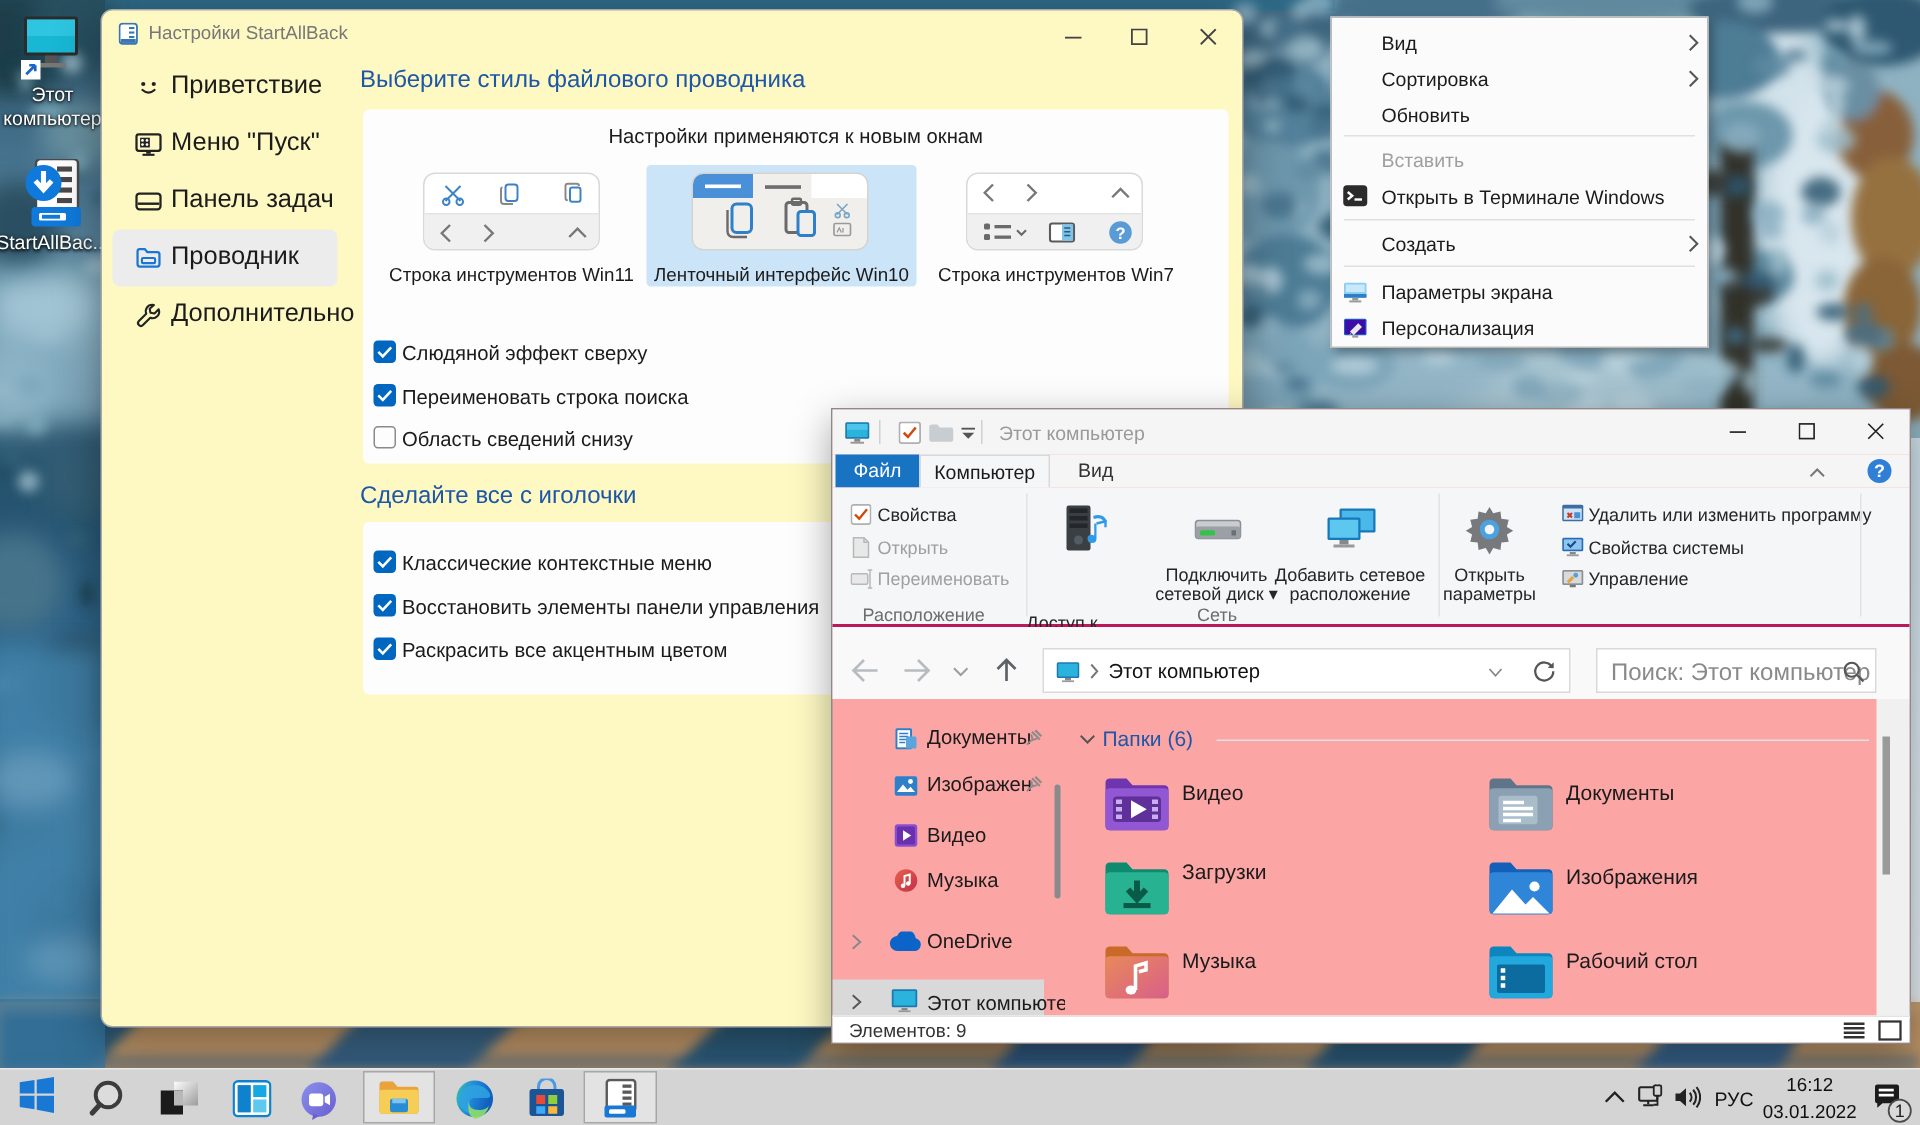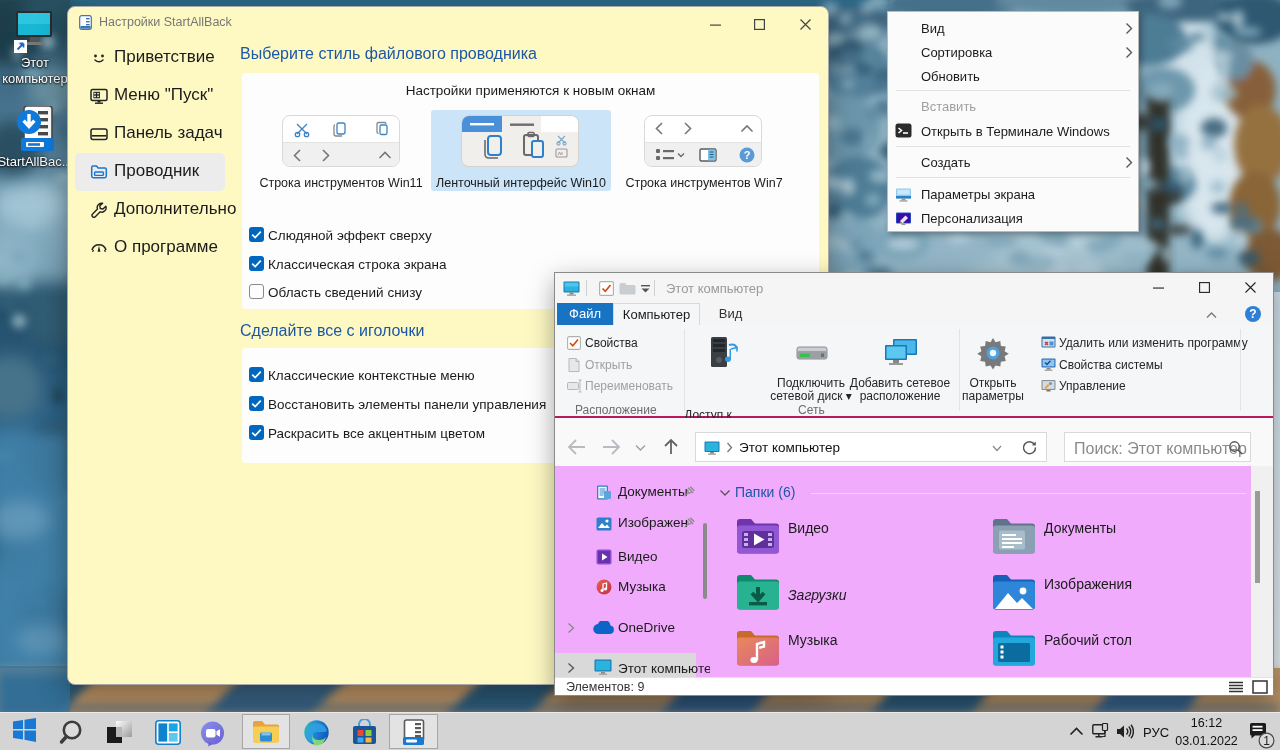--- a/index.html
+++ b/index.html
@@ -27,21 +27,21 @@
 
 
 #cmenu{left:887px;top:11px;width:252px;height:221px;background:#fbfbfb;border:1px solid #bbb;box-shadow:3px 3px 6px rgba(0,0,0,.3);}
 #cmenu .mi{position:absolute;left:33px;font-size:13px;color:#1b1b1b;white-space:nowrap;}
 #cmenu .gray{color:#9f9f9f;}
 #cmenu .arr{position:absolute;left:237px;color:#555;font-size:12px;}
 #cmenu .sep{position:absolute;left:8px;right:8px;height:1px;background:#e0e0e0;}
 #cmenu .micon{position:absolute;left:7px;width:17px;height:17px;}
 
 
-#expwin{left:554px;top:272px;width:720px;height:424px;background:#f0abfc;border:1px solid #8a8a8a;box-shadow:0 8px 24px rgba(0,0,0,.35);}
+#expwin{left:554px;top:272px;width:720px;height:424px;background:#fca5a5;border:1px solid #8a8a8a;box-shadow:0 8px 24px rgba(0,0,0,.35);}
 #expwin .tbar{position:absolute;left:0;top:0;right:0;height:30px;background:#f5f5f6;}
 #expwin .ribtabs{position:absolute;left:0;top:30px;right:0;height:22px;background:#f5f5f6;}
 #expwin .ribbon{position:absolute;left:0;top:52px;right:0;height:93px;background:#f5f6f7;border-bottom:2px solid #be185d;}
 #expwin .addr{position:absolute;left:0;top:145px;right:0;height:48px;background:#f9f9fa;}
 #expwin .statusbar{position:absolute;left:0;bottom:0;right:0;height:18px;background:#fff;border-top:1px solid #e3e3e3;}
 .rgl{position:absolute;font-size:12px;color:#6d6d6d;}
 .rbt{position:absolute;font-size:12px;color:#262626;white-space:nowrap;}
 .rbtg{position:absolute;font-size:12px;color:#a0a0a0;white-space:nowrap;}
 .vsep{position:absolute;top:4px;height:82px;width:1px;background:#e2e3e4;}
 .navrow{position:absolute;font-size:13.5px;color:#1b1b1b;white-space:nowrap;}
@@ -420,28 +420,20 @@
       </svg>
   <div class="nlabel">Дополнительно</div>
  </div>
  <div class="navitem navsel" style="top:146px;">
   <svg class="nicon" viewBox="0 0 18 18">
         <path d="M1.7 4.5 Q1.7 3 3.2 3 L6.5 3 L8.2 5 L14.8 5 Q16.3 5 16.3 6.5 L16.3 13 Q16.3 14.7 14.8 14.7 L3.2 14.7 Q1.7 14.7 1.7 13 Z" fill="none" stroke="#1976d2" stroke-width="1.5"></path>
         <rect x="4.6" y="9" width="8.8" height="3.4" rx="0.8" fill="none" stroke="#1976d2" stroke-width="1.4"></rect>
       </svg>
   <div class="nlabel">Проводник</div>
  </div>
- <div class="navitem" style="top:222px;">
-  <svg class="nicon" viewBox="0 0 18 18">
-        <path d="M2 11 A7.3 7.3 0 0 1 16 11" fill="none" stroke="#222" stroke-width="1.5"></path>
-        <path d="M9 6.5 L7.6 12.8 L10.4 12.8 Z" fill="#222"></path>
-        <path d="M2.2 12.5 L3.8 11.4 M15.8 12.5 L14.2 11.4" stroke="#222" stroke-width="1.3"></path>
-      </svg>
-  <div class="nlabel">О программе</div>
- </div>
 
  <div class="h-blue" style="left:172px;top:38px;">Выберите стиль файлового проводника</div>
  <div class="panel" style="top:66px;height:236px;">
   <div style="position:absolute;left:0;width:100%;top:10px;text-align:center;font-size:13.5px;color:#1b1b1b;">Настройки применяются к новым окнам</div>
 
   <div class="card" style="left:40px;top:42px;">
    <svg class="abs" style="left:0;top:0;" width="118" height="26" viewBox="0 0 118 26">
     <g stroke="#3c82c6" stroke-width="1.3" fill="none">
      <path d="M14 8 L24 18 M24 8 L14 18"></path>
             <circle cx="14.5" cy="18.5" r="2.2"></circle>
@@ -517,21 +509,21 @@
   </div>
   <div class="cardlabel" style="left:462px;top:103px;transform:translateX(-50%);">Строка инструментов Win7</div>
 
   <div class="cb on" style="left:7px;top:154px;"><svg width="15" height="15" viewBox="0 0 15 15">
           <path d="M3.2 7.6 L6.2 10.6 L11.8 4.6" stroke="#fff" stroke-width="1.7" fill="none"></path>
         </svg></div>
   <div class="cblabel" style="left:26px;top:155px;">Слюдяной эффект сверху</div>
   <div class="cb on" style="left:7px;top:183px;"><svg width="15" height="15" viewBox="0 0 15 15">
           <path d="M3.2 7.6 L6.2 10.6 L11.8 4.6" stroke="#fff" stroke-width="1.7" fill="none"></path>
         </svg></div>
-  <div class="cblabel" style="left:26px;top:184px;">Классическая строка экрана</div>
+  <div class="cblabel" style="left:26px;top:184px;">Переименовать строка поиска</div>
   <div class="cb off" style="left:7px;top:211px;"></div>
   <div class="cblabel" style="left:26px;top:212px;text-align:center;">Область сведений снизу</div>
  </div>
  <div class="h-blue" style="left:172px;top:315px;">Сделайте все с иголочки</div>
  <div class="panel" style="top:341px;height:115px;">
   <div class="cb on" style="left:7px;top:19px;"><svg width="15" height="15" viewBox="0 0 15 15">
           <path d="M3.2 7.6 L6.2 10.6 L11.8 4.6" stroke="#fff" stroke-width="1.7" fill="none"></path>
         </svg></div>
   <div class="cblabel" style="left:26px;top:20px;">Классические контекстные меню</div>
   <div class="cb on" style="left:7px;top:48px;"><svg width="15" height="15" viewBox="0 0 15 15">
@@ -849,21 +841,21 @@
   <rect x="7" y="16.5" width="26" height="19" rx="2" fill="#a9bcca"></rect>
   <path d="M10 21 h14 M10 25 h20 M10 29 h20 M10 33 h12" stroke="#fff" stroke-width="2.2"></path>
  </svg>
  <div class="flabel" style="left:489px;top:247px;">Документы</div>
  <svg class="abs" style="left:181px;top:297px;" width="44" height="43" viewBox="0 0 44 43">
   <path d="M1 8 q0-3 3-3 h11 l4 4.5 h21 q3 0 3 3 v24 q0 3 -3 3 h-36 q-3 0 -3-3 Z" fill="#0e8a6e"></path>
   <path d="M1 14 q0-2.5 3-2.5 h36 q3 0 3 2.5 v22.5 q0 3 -3 3 h-36 q-3 0 -3-3 Z" fill="#27b292"></path>
   <path d="M22 17 v10 M16 23 l6 6.5 6-6.5" stroke="#0a5a48" stroke-width="4" fill="none"></path>
   <rect x="13" y="32" width="18" height="3.4" fill="#0a5a48"></rect>
  </svg>
- <div class="flabel" style="left:233px;top:314px;font-style:italic;">Загрузки</div>
+ <div class="flabel" style="left:233px;top:300px;">Загрузки</div>
  <svg class="abs" style="left:437px;top:297px;" width="44" height="43" viewBox="0 0 44 43">
   <path d="M1 8 q0-3 3-3 h11 l4 4.5 h21 q3 0 3 3 v24 q0 3 -3 3 h-36 q-3 0 -3-3 Z" fill="#1460b8"></path>
   <path d="M1 14 q0-2.5 3-2.5 h36 q3 0 3 2.5 v22.5 q0 3 -3 3 h-36 q-3 0 -3-3 Z" fill="#2f86d8"></path>
   <path d="M3 39 L16 23 L25 33 L30 28 L41 39 Z" fill="#fff"></path>
   <circle cx="31" cy="21" r="3.4" fill="#fff"></circle>
  </svg>
  <div class="flabel" style="left:489px;top:303px;">Изображения</div>
  <svg class="abs" style="left:181px;top:353px;" width="44" height="43" viewBox="0 0 44 43">
   <defs>
         <linearGradient id="mfg" x1="0" y1="0" x2="1" y2="1">

